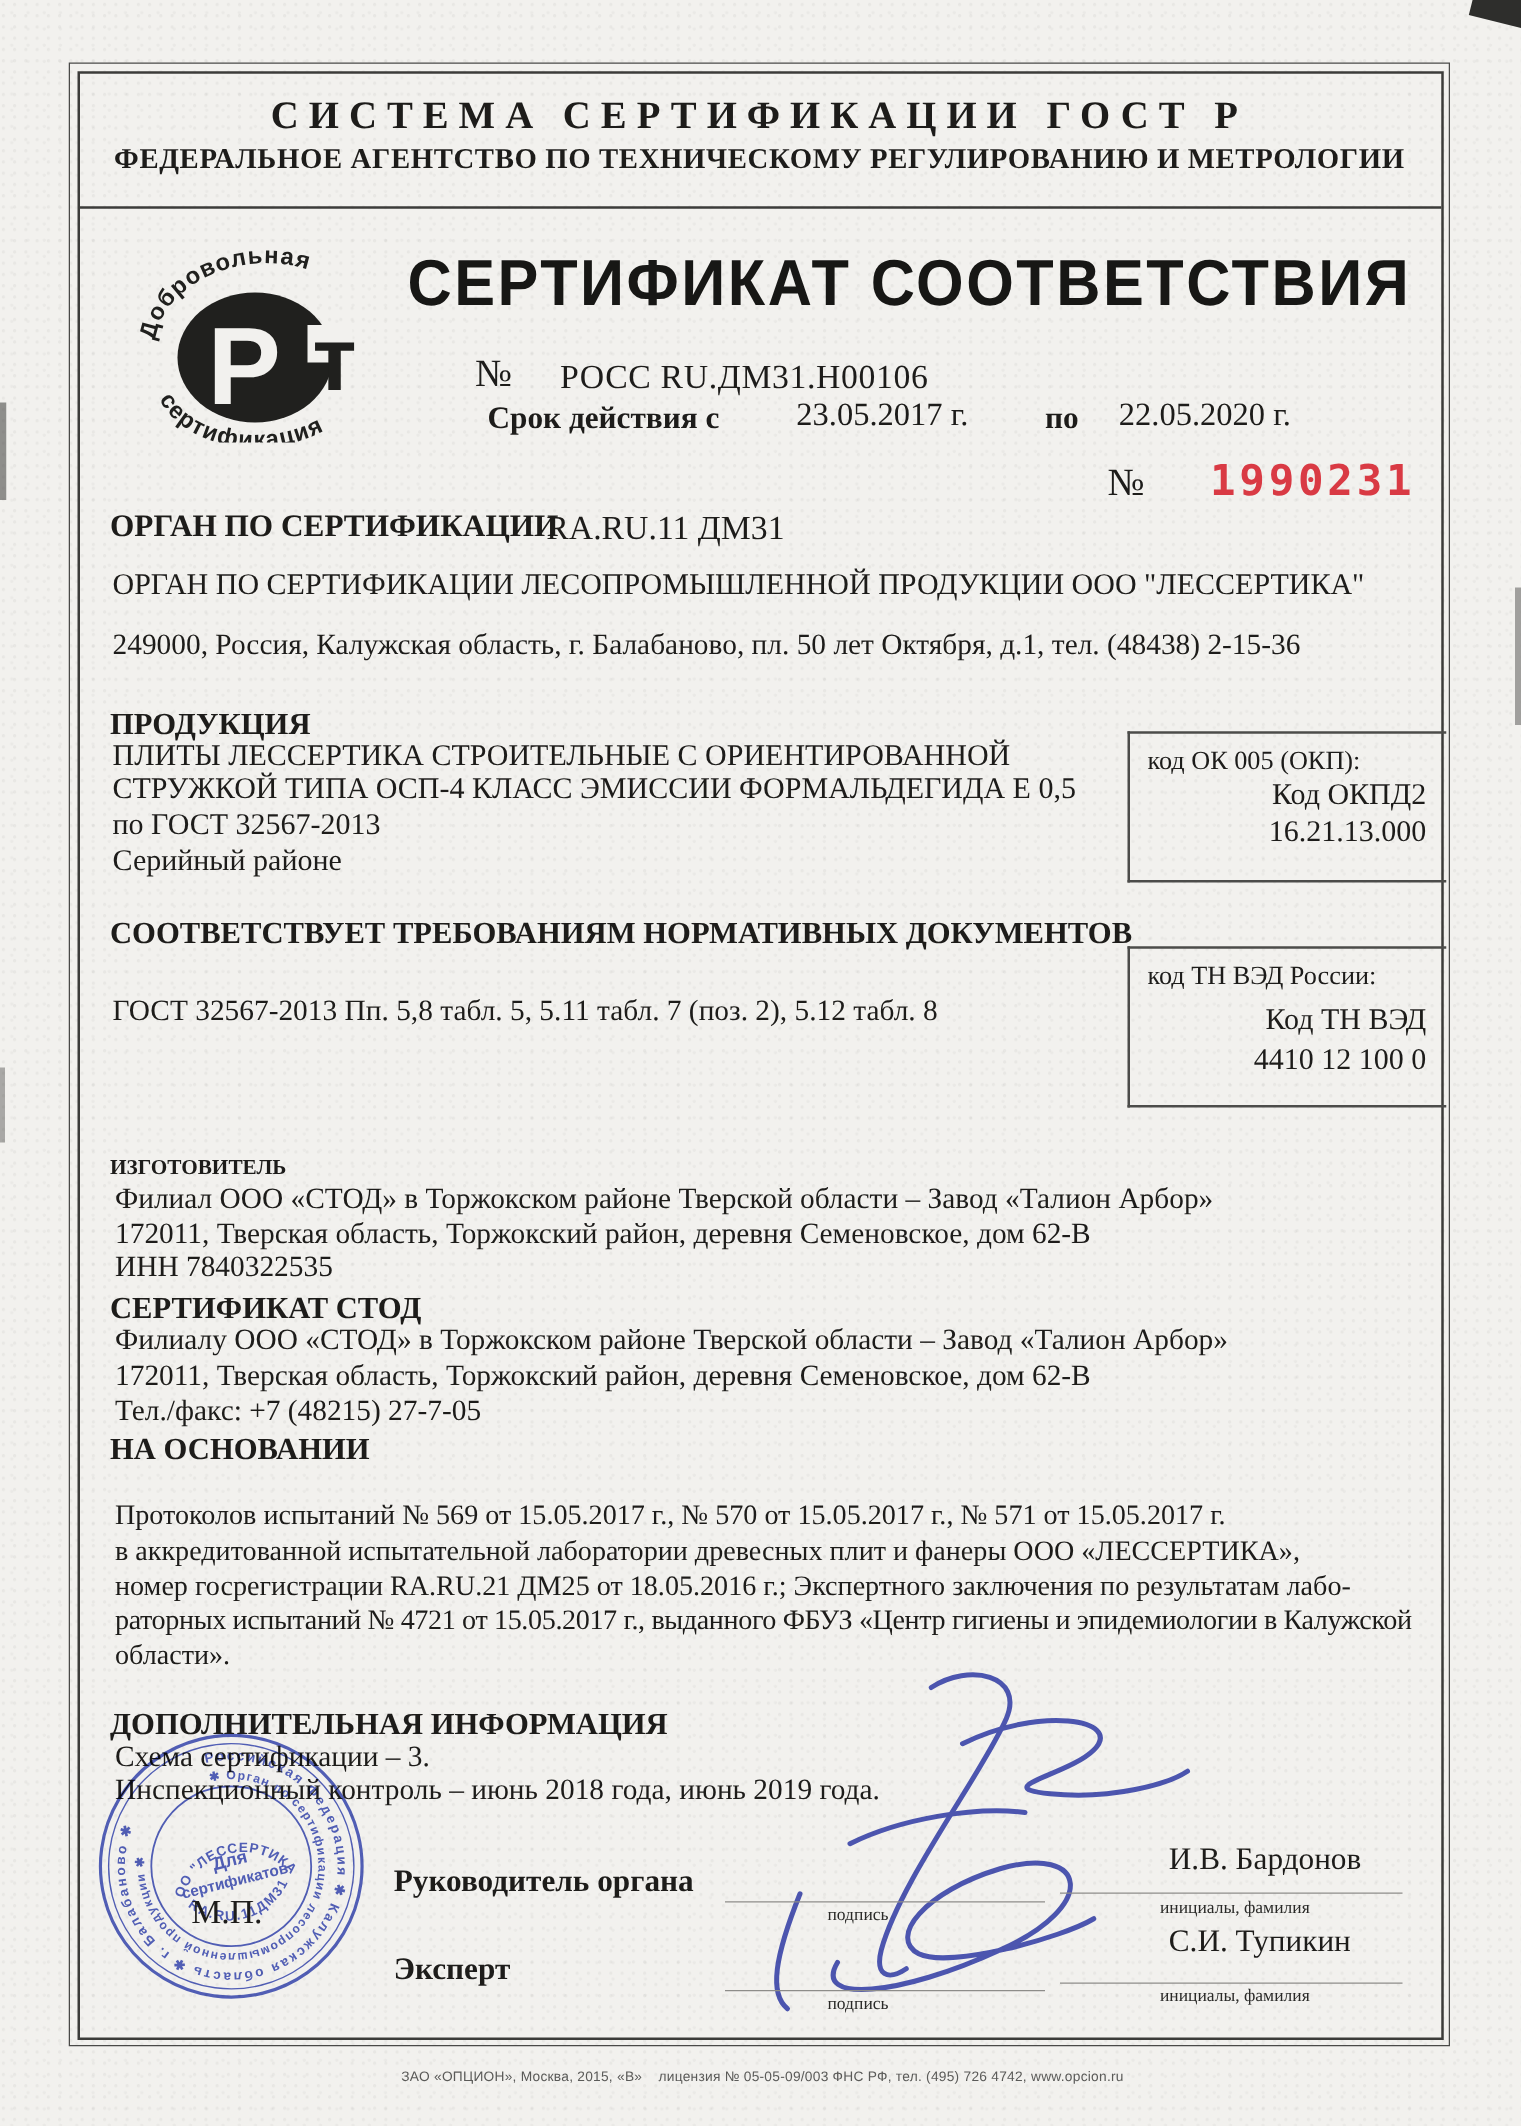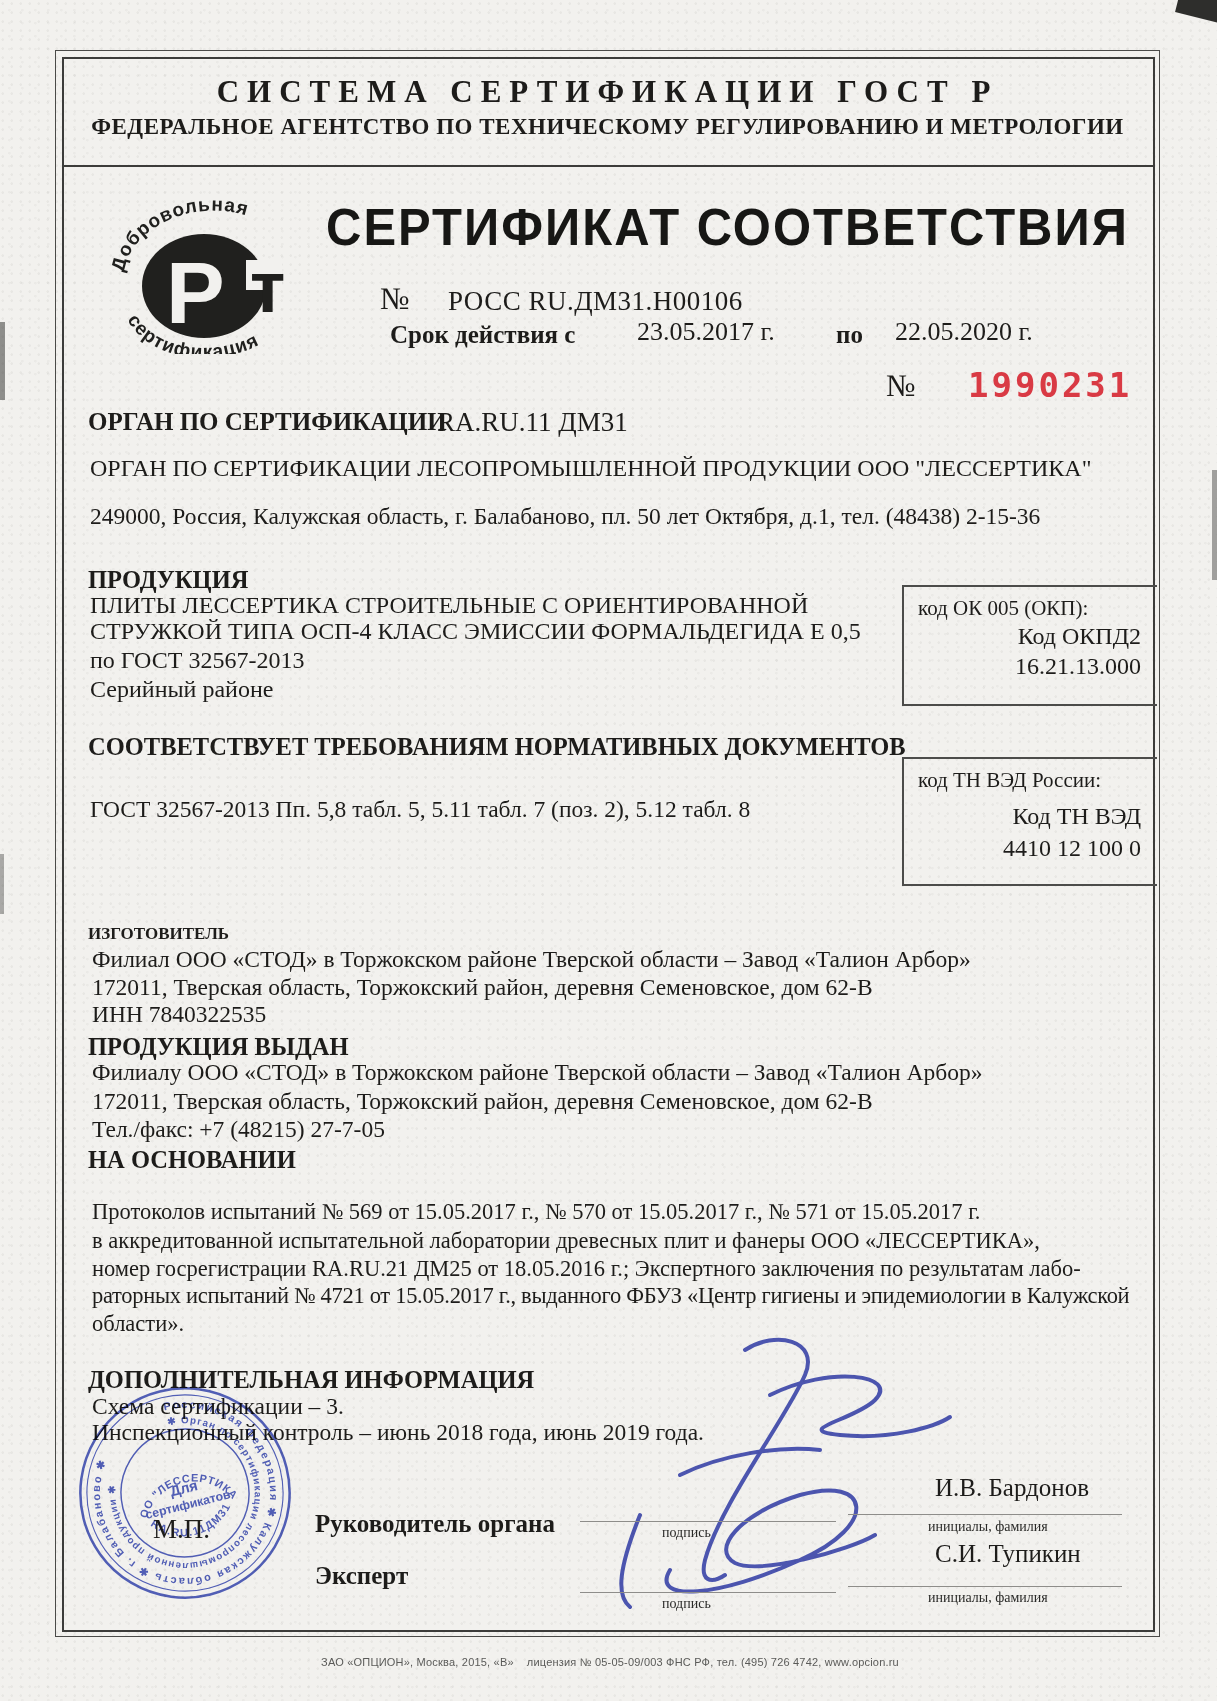--- a/index.html
+++ b/index.html
@@ -103,21 +103,21 @@
     <div class="nm" style="top:44px;">Код ТН ВЭД</div>
     <div class="nm" style="top:76px;">4410 12 100 0</div>
   </div>
   <div class="t" style="left:90px;top:796px;font-size:23.5px;">ГОСТ 32567-2013 Пп. 5,8 табл. 5, 5.11 табл. 7 (поз. 2), 5.12 табл. 8</div>
 
   <div class="t b" style="left:88px;top:924px;font-size:17px;">ИЗГОТОВИТЕЛЬ</div>
   <div class="t" style="left:92px;top:946px;font-size:23.5px;">Филиал ООО «СТОД» в Торжокском районе Тверской области – Завод «Талион Арбор»</div>
   <div class="t" style="left:92px;top:974px;font-size:23.5px;">172011, Тверская область, Торжокский район, деревня Семеновское, дом 62-В</div>
   <div class="t" style="left:92px;top:1001px;font-size:23.5px;">ИНН 7840322535</div>
 
-  <div class="t b" style="left:88px;top:1033px;font-size:24.5px;">ПРОДУКЦИЯ ВЫДАН</div>
+  <div class="t b" style="left:88px;top:1033px;font-size:24.5px;">СЕРТИФИКАТ СТОД</div>
   <div class="t" style="left:92px;top:1059px;font-size:23.5px;">Филиалу ООО «СТОД» в Торжокском районе Тверской области – Завод «Талион Арбор»</div>
   <div class="t" style="left:92px;top:1088px;font-size:23.5px;">172011, Тверская область, Торжокский район, деревня Семеновское, дом 62-В</div>
   <div class="t" style="left:92px;top:1116px;font-size:23.5px;">Тел./факс: +7 (48215) 27-7-05</div>
 
   <div class="t b" style="left:88px;top:1146px;font-size:24.5px;">НА ОСНОВАНИИ</div>
   <div class="t" style="left:92px;top:1199px;font-size:22.5px;">Протоколов  испытаний  № 569 от 15.05.2017 г., № 570 от 15.05.2017 г., № 571 от 15.05.2017 г.</div>
   <div class="t" style="left:92px;top:1228px;font-size:22.5px;">в  аккредитованной испытательной  лаборатории древесных плит и фанеры  ООО «ЛЕССЕРТИКА»,</div>
   <div class="t" style="left:92px;top:1256px;font-size:22.5px;">номер госрегистрации  RA.RU.21 ДМ25 от 18.05.2016 г.;  Экспертного заключения  по результатам лабо-</div>
   <div class="t" style="left:92px;top:1283px;font-size:22.5px;letter-spacing:-.3px;">раторных испытаний № 4721 от 15.05.2017 г., выданного ФБУЗ «Центр гигиены и эпидемиологии в Калужской</div>
   <div class="t" style="left:92px;top:1311px;font-size:22.5px;">области».</div>
@@ -161,21 +161,21 @@
     <g fill="none" stroke="#3d49b5" stroke-width="4" stroke-linecap="round" opacity=".9">
       <path d="M 225 15 C 255 -5 300 5 285 40 C 265 85 200 170 185 225 C 180 245 190 250 205 240"></path>
       <path d="M 250 60 C 310 30 380 40 355 65 C 335 85 270 95 320 100 C 370 105 415 92 430 82"></path>
       <path d="M 150 235 C 130 268 200 262 280 225 C 360 190 350 140 280 160 C 220 178 190 215 215 228 C 240 240 330 215 355 200"></path>
       <path d="M 160 140 C 200 120 260 110 300 115"></path>
       <path d="M 120 180 C 100 230 95 260 110 272"></path>
     </g>
   </svg>
 
   <div class="t" style="left:935px;top:1474px;font-size:25px;">И.В. Бардонов</div>
-  <div class="t b" style="left:315px;top:1492px;font-size:25px;margin-top:18px;">Руководитель органа</div>
+  <div class="t b" style="left:315px;top:1492px;font-size:25px;">Руководитель органа</div>
   <div class="sigline" style="left:580px;top:1521px;width:256px;"></div>
   <div class="cap" style="left:662px;top:1525px;">подпись</div>
   <div class="sigline" style="left:848px;top:1514px;width:274px;"></div>
   <div class="cap" style="left:928px;top:1519px;">инициалы, фамилия</div>
 
   <div class="t" style="left:935px;top:1540px;font-size:25px;">С.И. Тупикин</div>
   <div class="t b" style="left:315px;top:1562px;font-size:25px;">Эксперт</div>
   <div class="sigline" style="left:580px;top:1592px;width:256px;"></div>
   <div class="cap" style="left:662px;top:1596px;">подпись</div>
   <div class="sigline" style="left:848px;top:1586px;width:274px;"></div>

